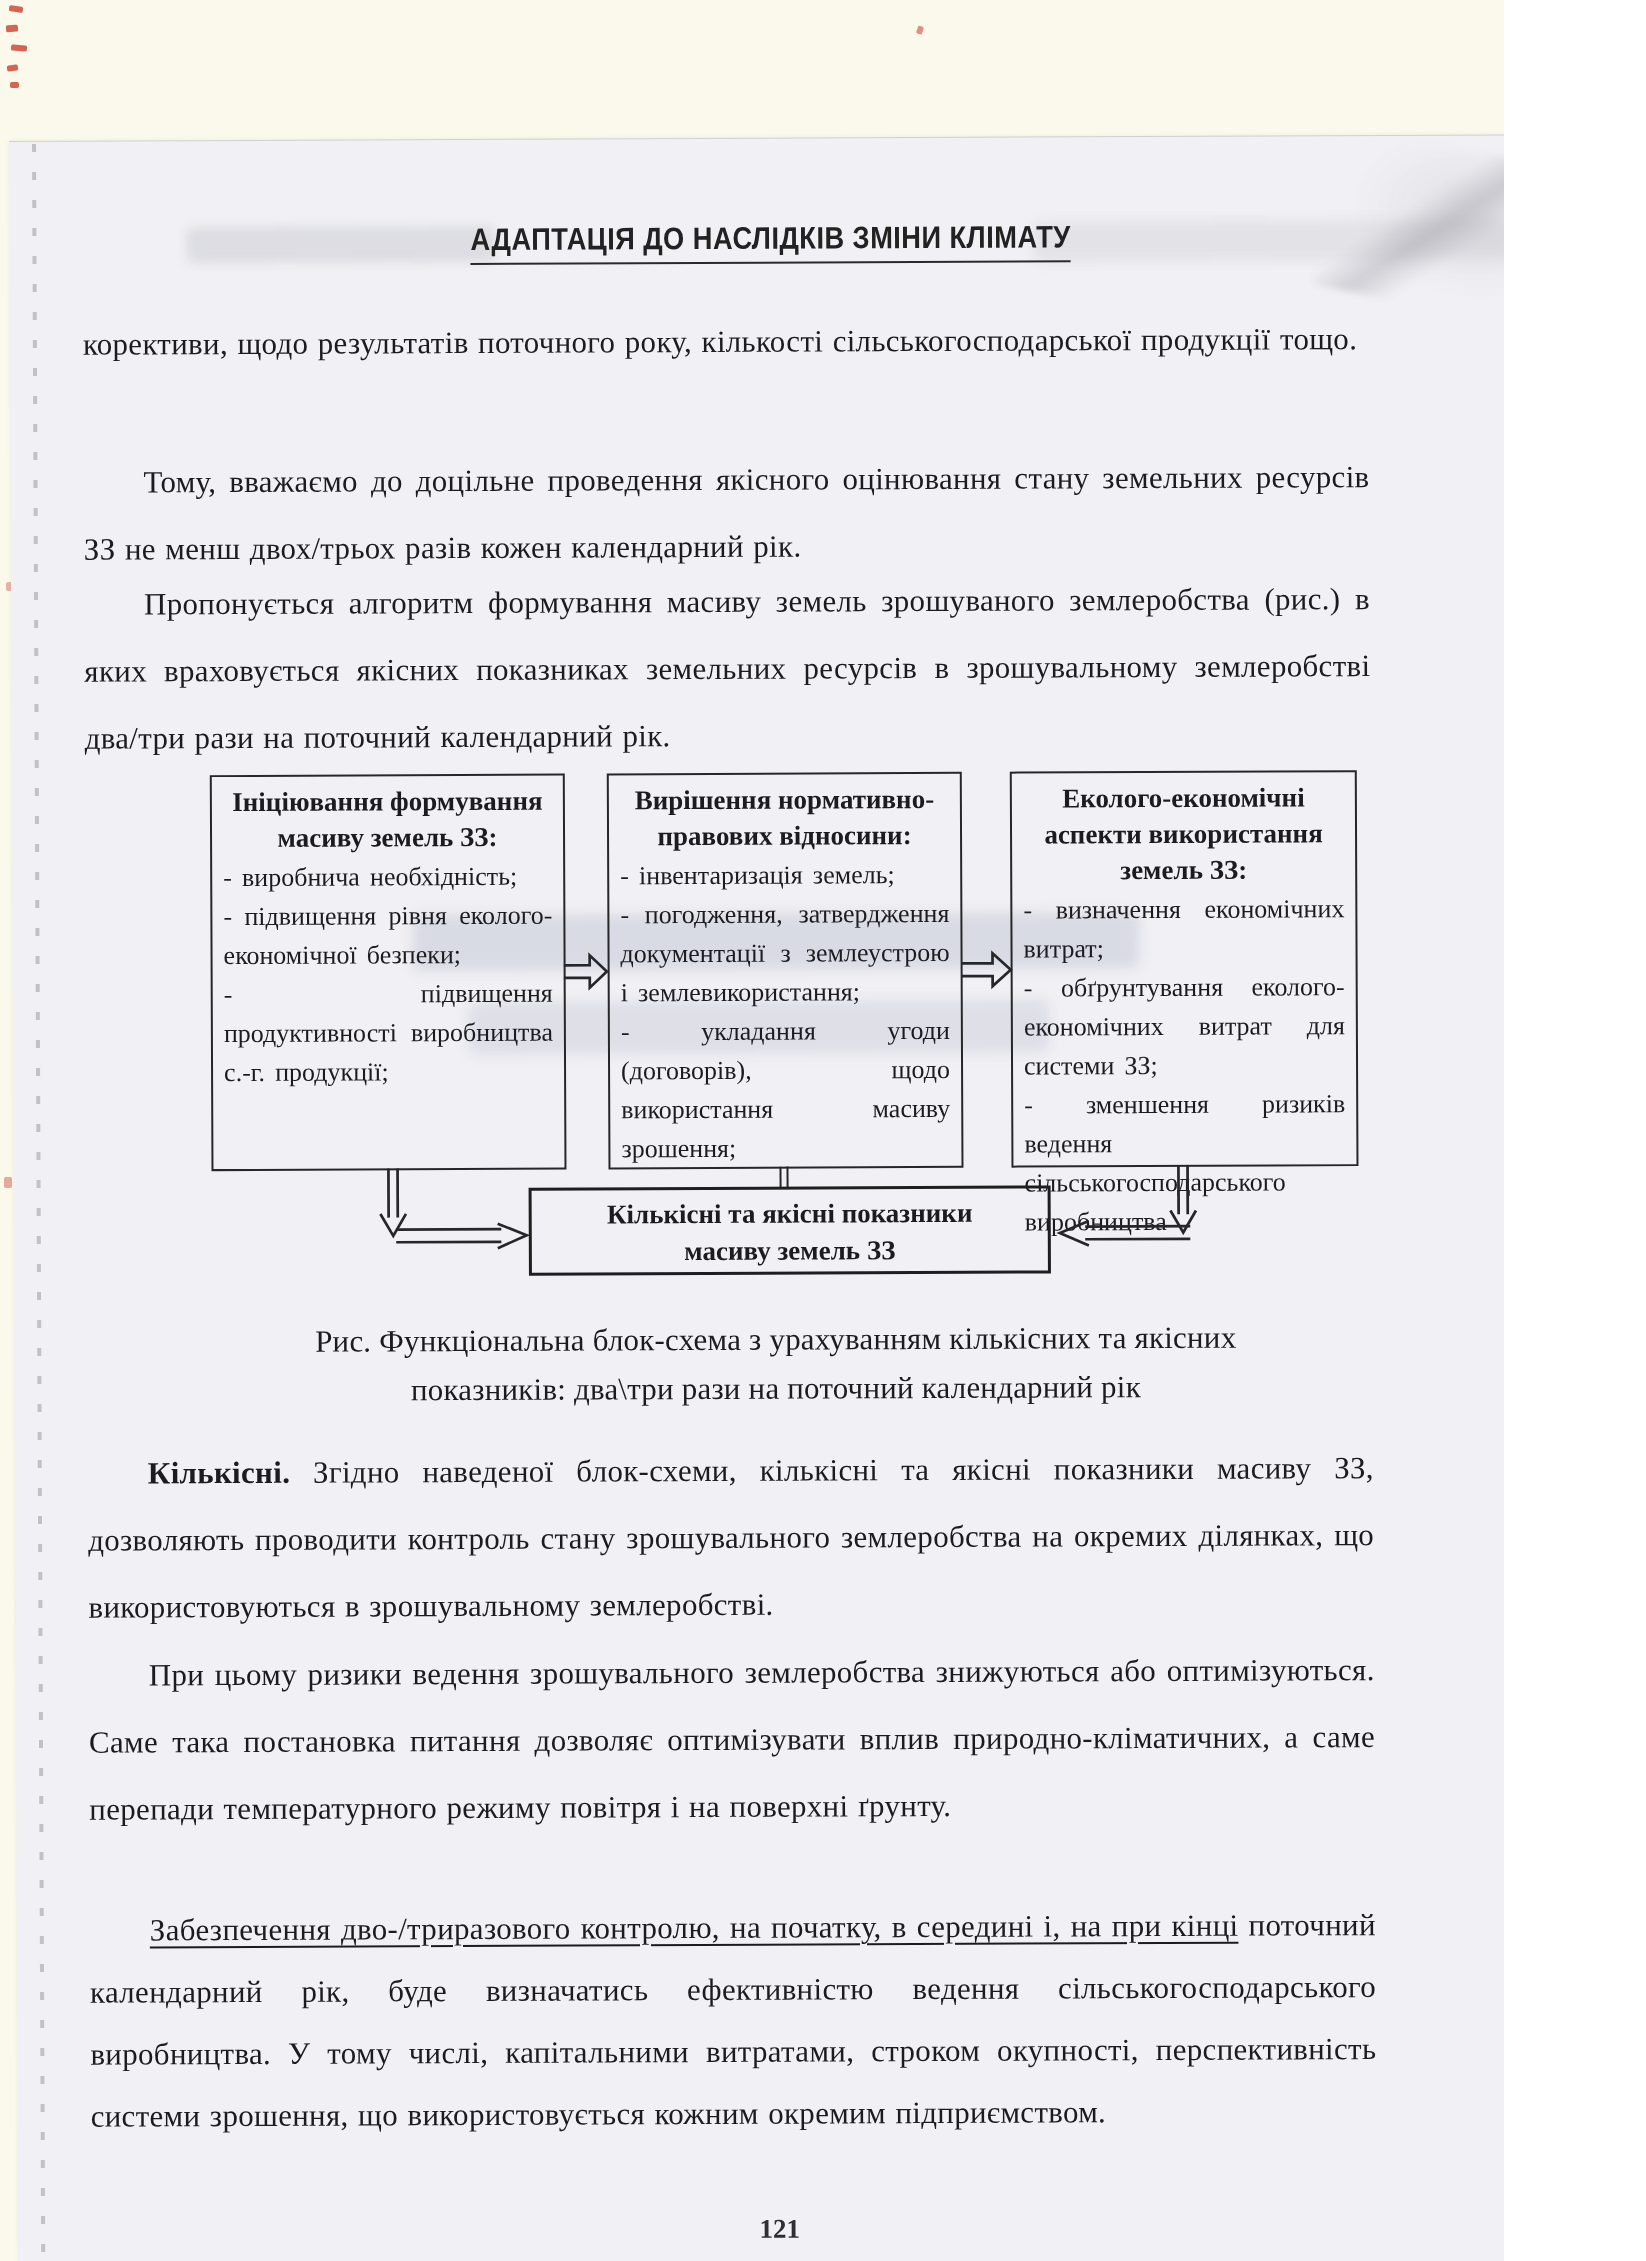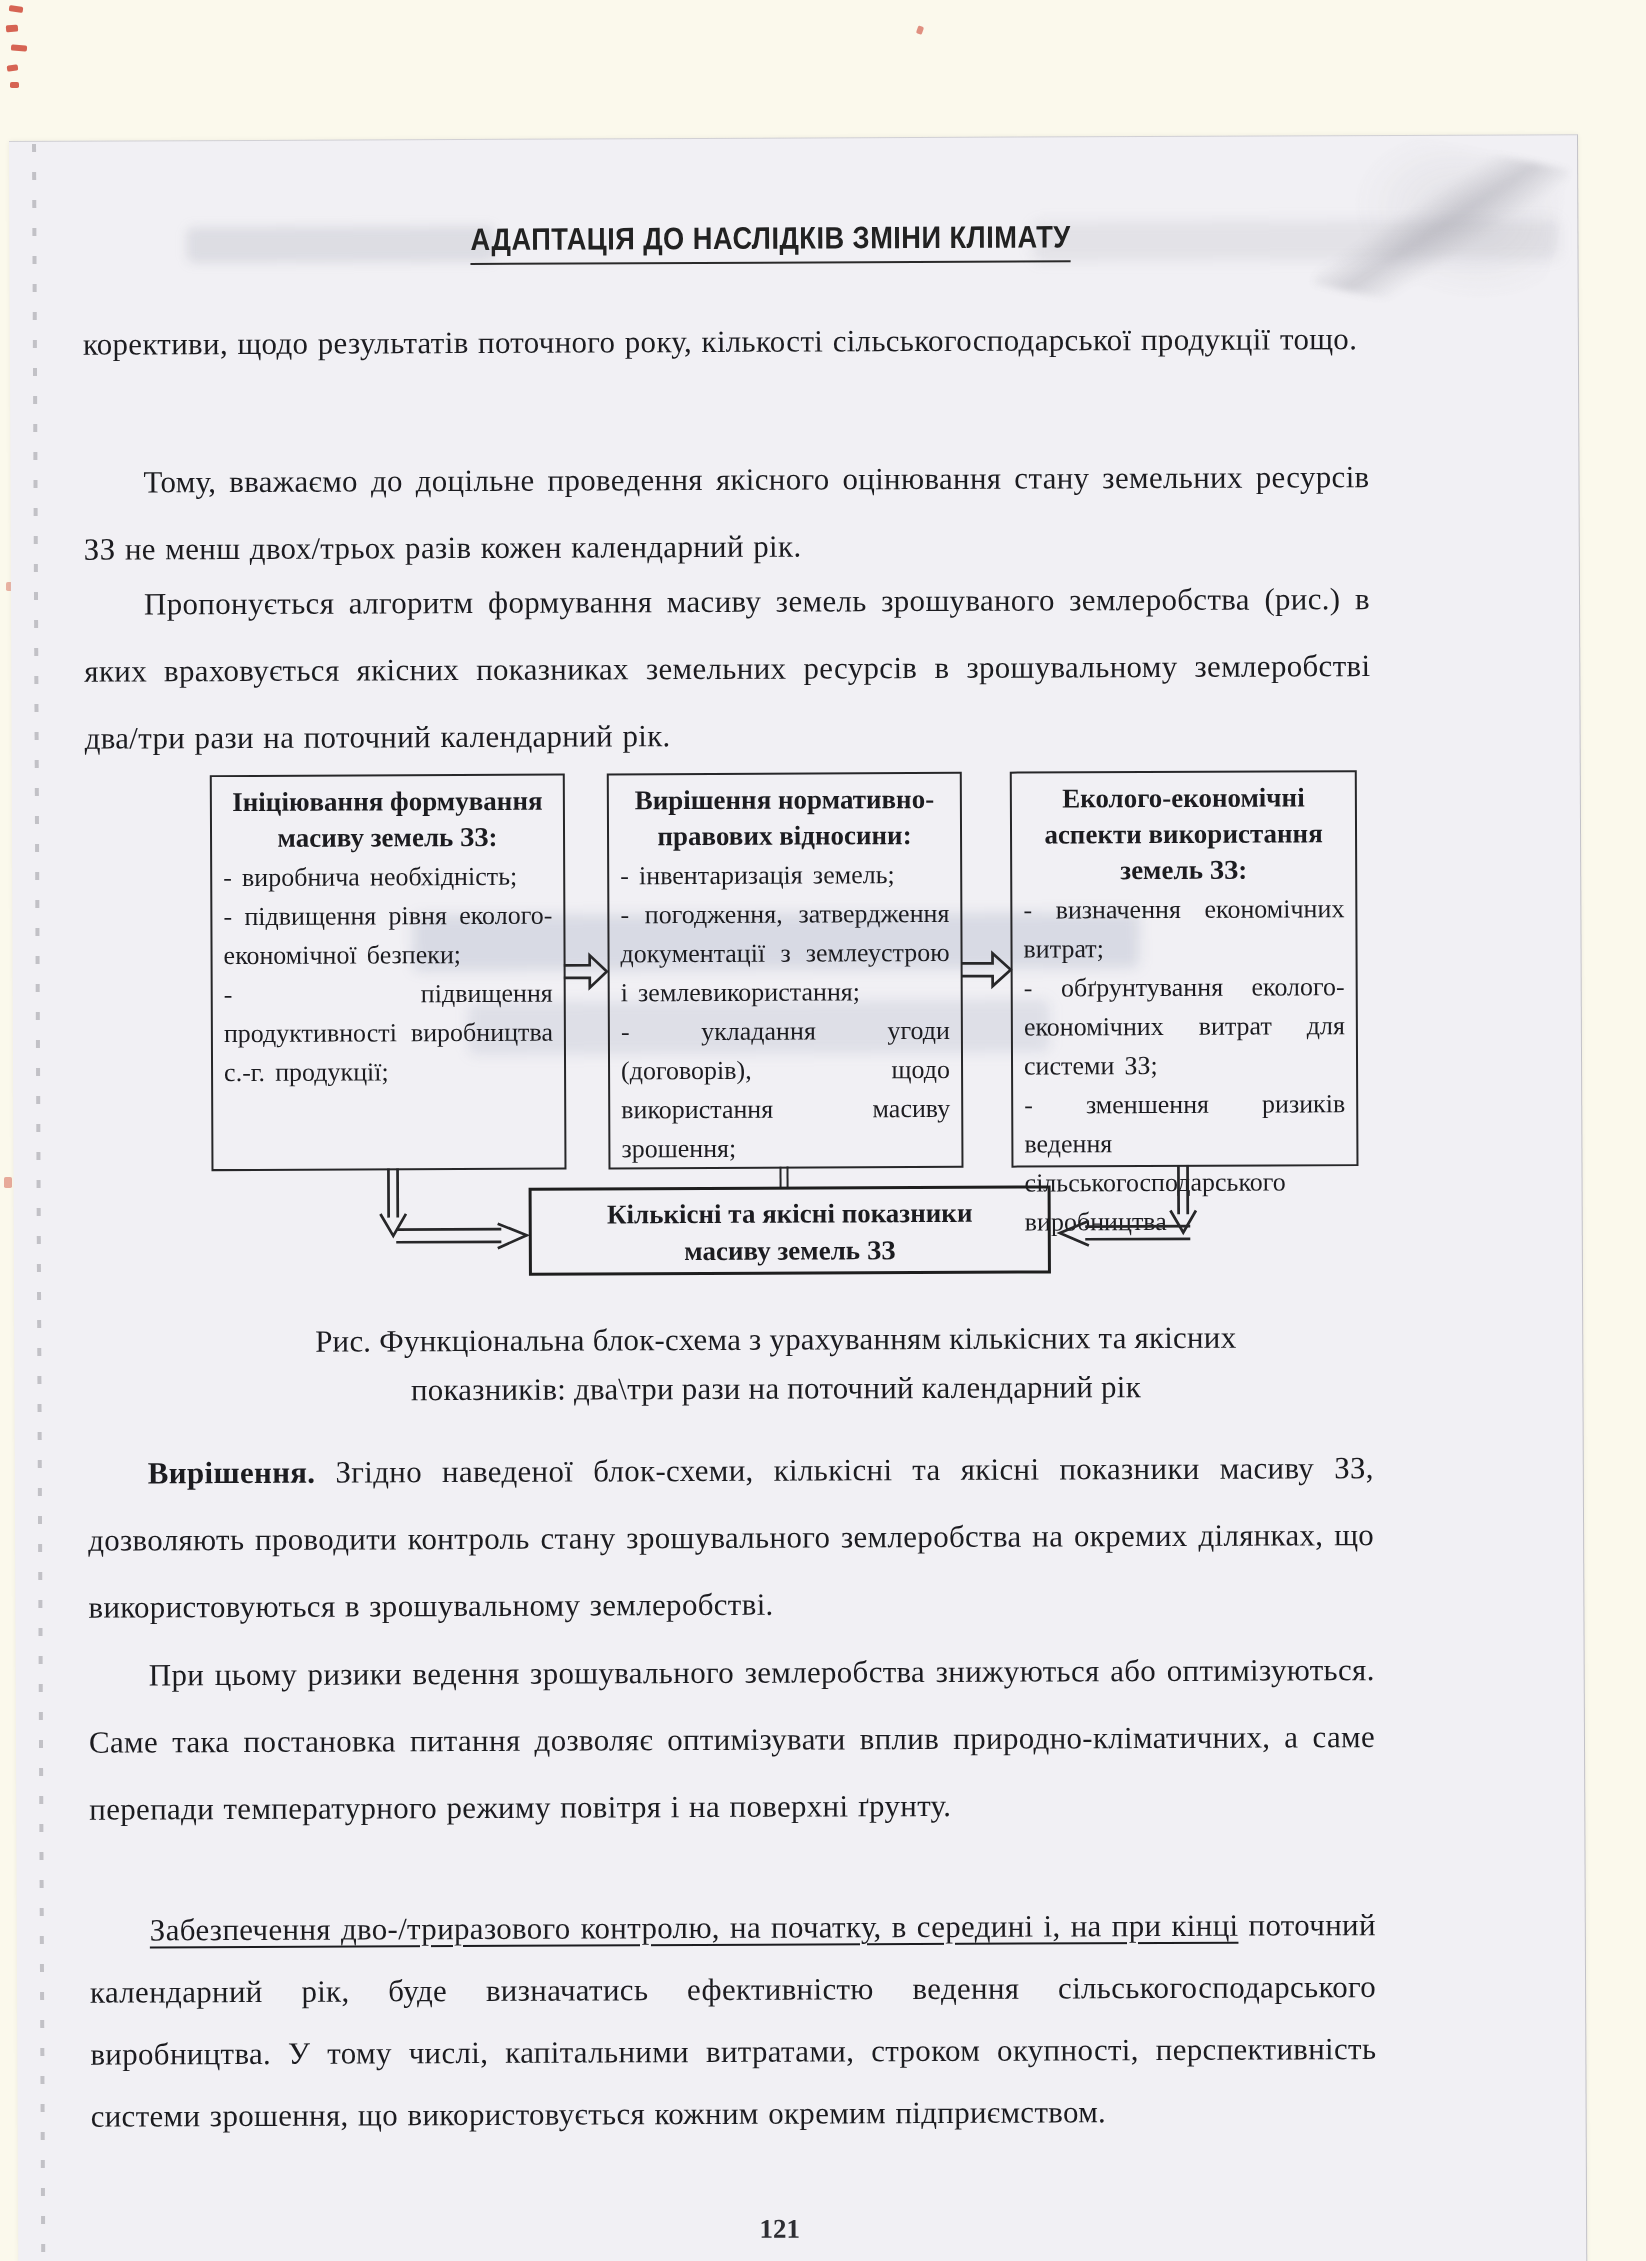--- a/index.html
+++ b/index.html
@@ -1,18 +1,18 @@
 <!DOCTYPE html>
 <html style="font-size:14.5px"><head>
 <meta charset="utf-8">
 <style>
   html,body{margin:0;padding:0;}
   .stage{
     position:relative;
-    width:1646px;height:2261px;
+    width:1504px;height:2261px;
     background:#fbf9ec;           
     overflow:hidden;
     font-family:"Liberation Serif", serif;
   }
   
   .page{
     position:absolute;left:9px;top:141px;
     width:1568px;height:2164px;
     background:#f1f0f4;
     transform:rotate(-0.25deg);
@@ -178,21 +178,21 @@
         <div>масиву земель ЗЗ</div>
       </div>
     </div>
 
     <div class="caption">
       <div>Рис. Функціональна блок-схема з урахуванням кількісних та якісних</div>
       <div>показників: два\три рази на поточний календарний рік</div>
     </div>
 
     <div class="para indent" style="top:1298px;">
-      <span class="lead-bold">Вирішення.</span><span> Згідно наведеної блок-схеми, кількісні та якісні показники масиву ЗЗ, дозволяють проводити контроль стану зрошувального землеробства на окремих ділянках, що використовуються в зрошувальному землеробстві.</span>
+      <span class="lead-bold">Кількісні.</span><span> Згідно наведеної блок-схеми, кількісні та якісні показники масиву ЗЗ, дозволяють проводити контроль стану зрошувального землеробства на окремих ділянках, що використовуються в зрошувальному землеробстві.</span>
     </div>
     <div class="para indent" style="top:1500px;">При цьому ризики ведення зрошувального землеробства знижуються або оптимізуються. Саме така постановка питання дозволяє оптимізувати вплив природно-кліматичних, а саме перепади температурного режиму повітря і на поверхні ґрунту.</div>
     <div class="para indent" style="top:1758px;line-height:62px;">
       <span class="uline">Забезпечення дво-/триразового контролю, на початку, в середині і, на при кінці</span><span> поточний календарний рік, буде визначатись ефективністю ведення сільськогосподарського виробництва. У тому числі, капітальними витратами, строком окупності, перспективність системи зрошення, що використовується кожним окремим підприємством.</span>
     </div>
 
     <div class="page-number">121</div>
 
   </div>
 </div>

